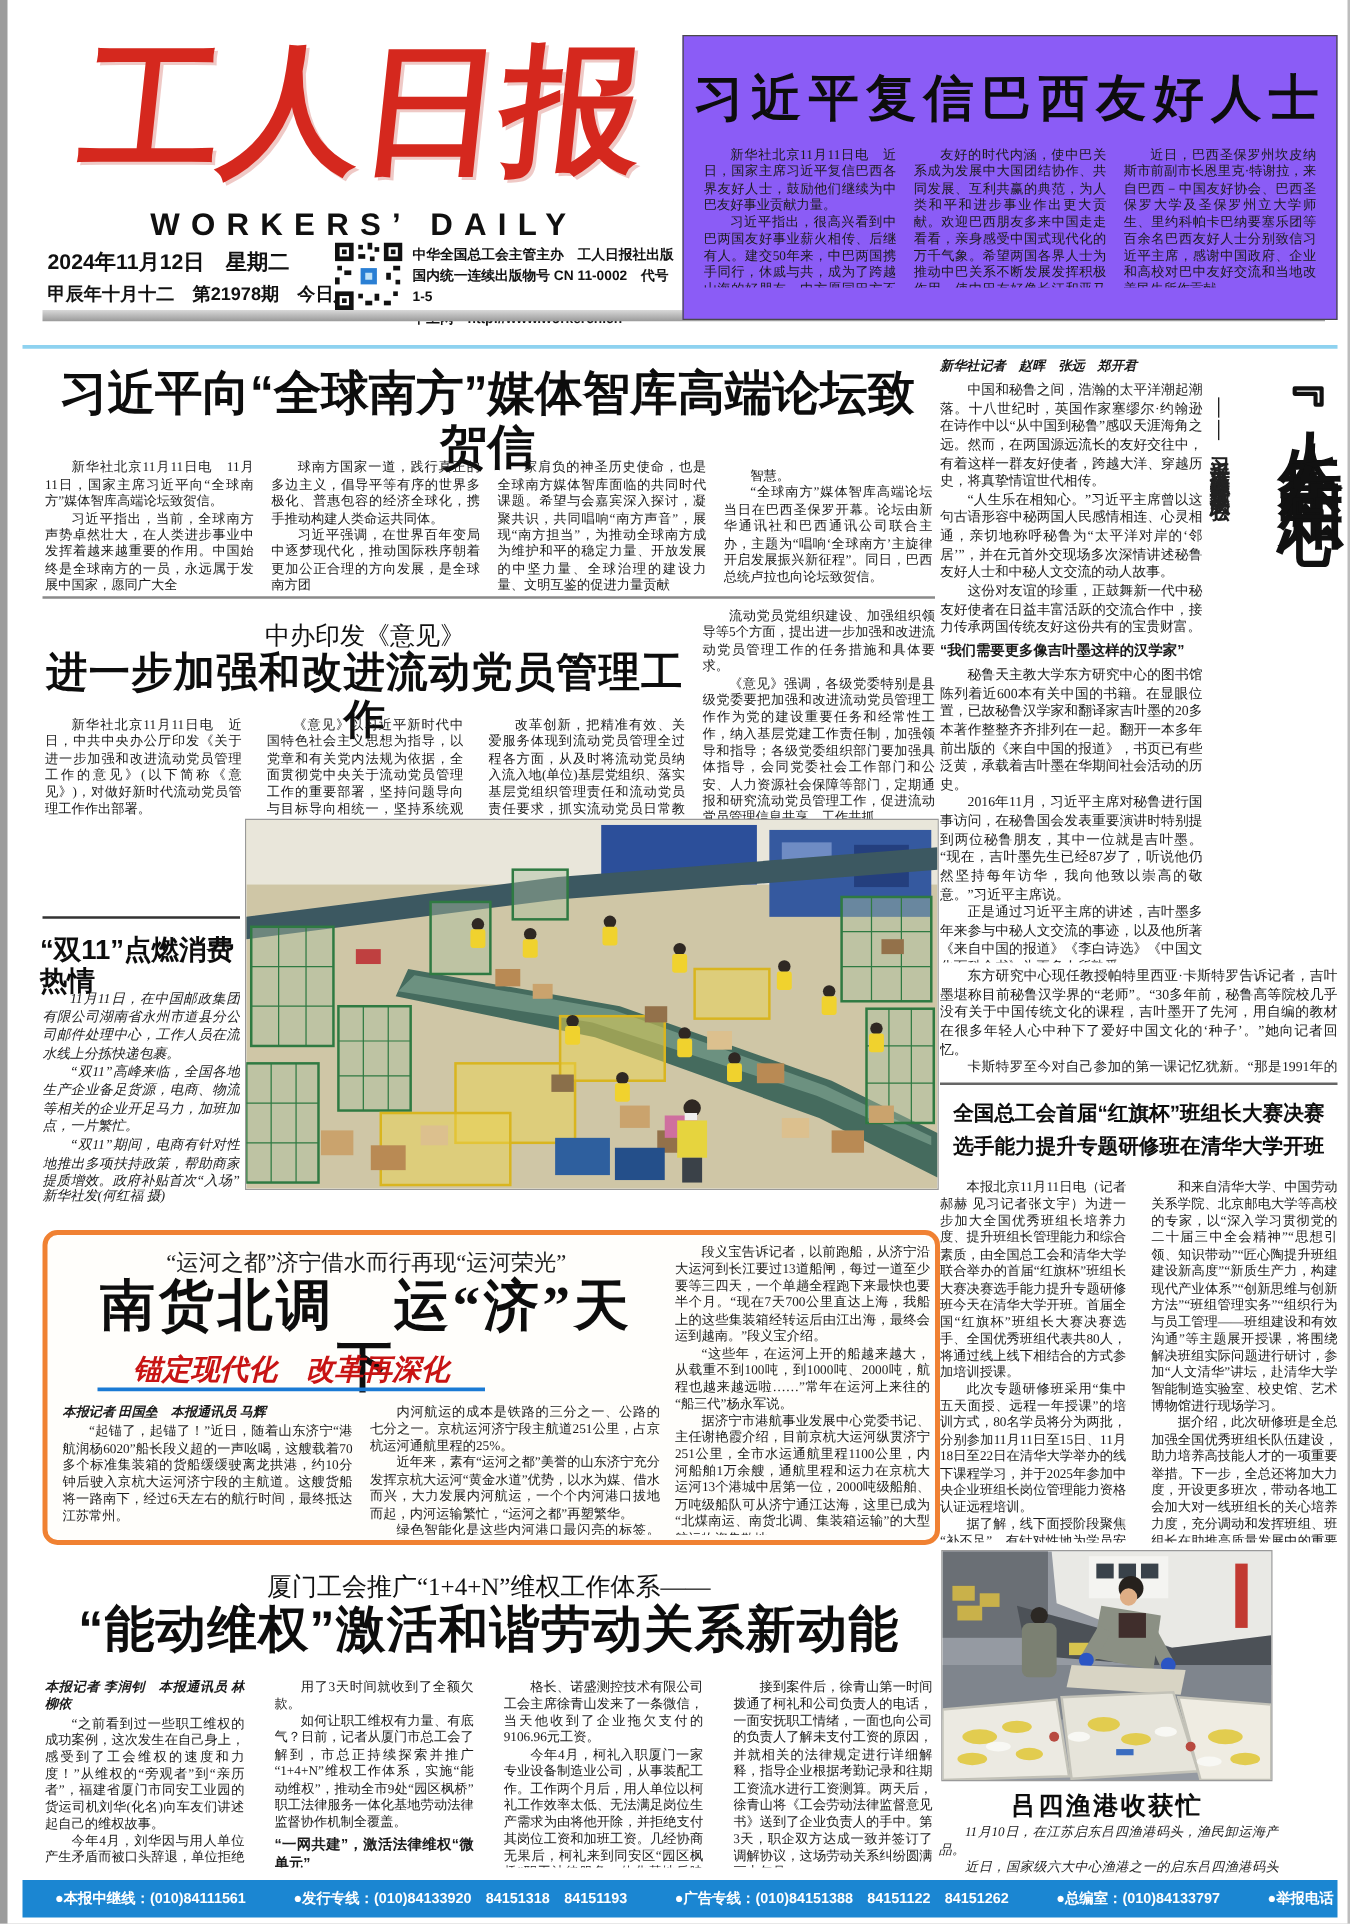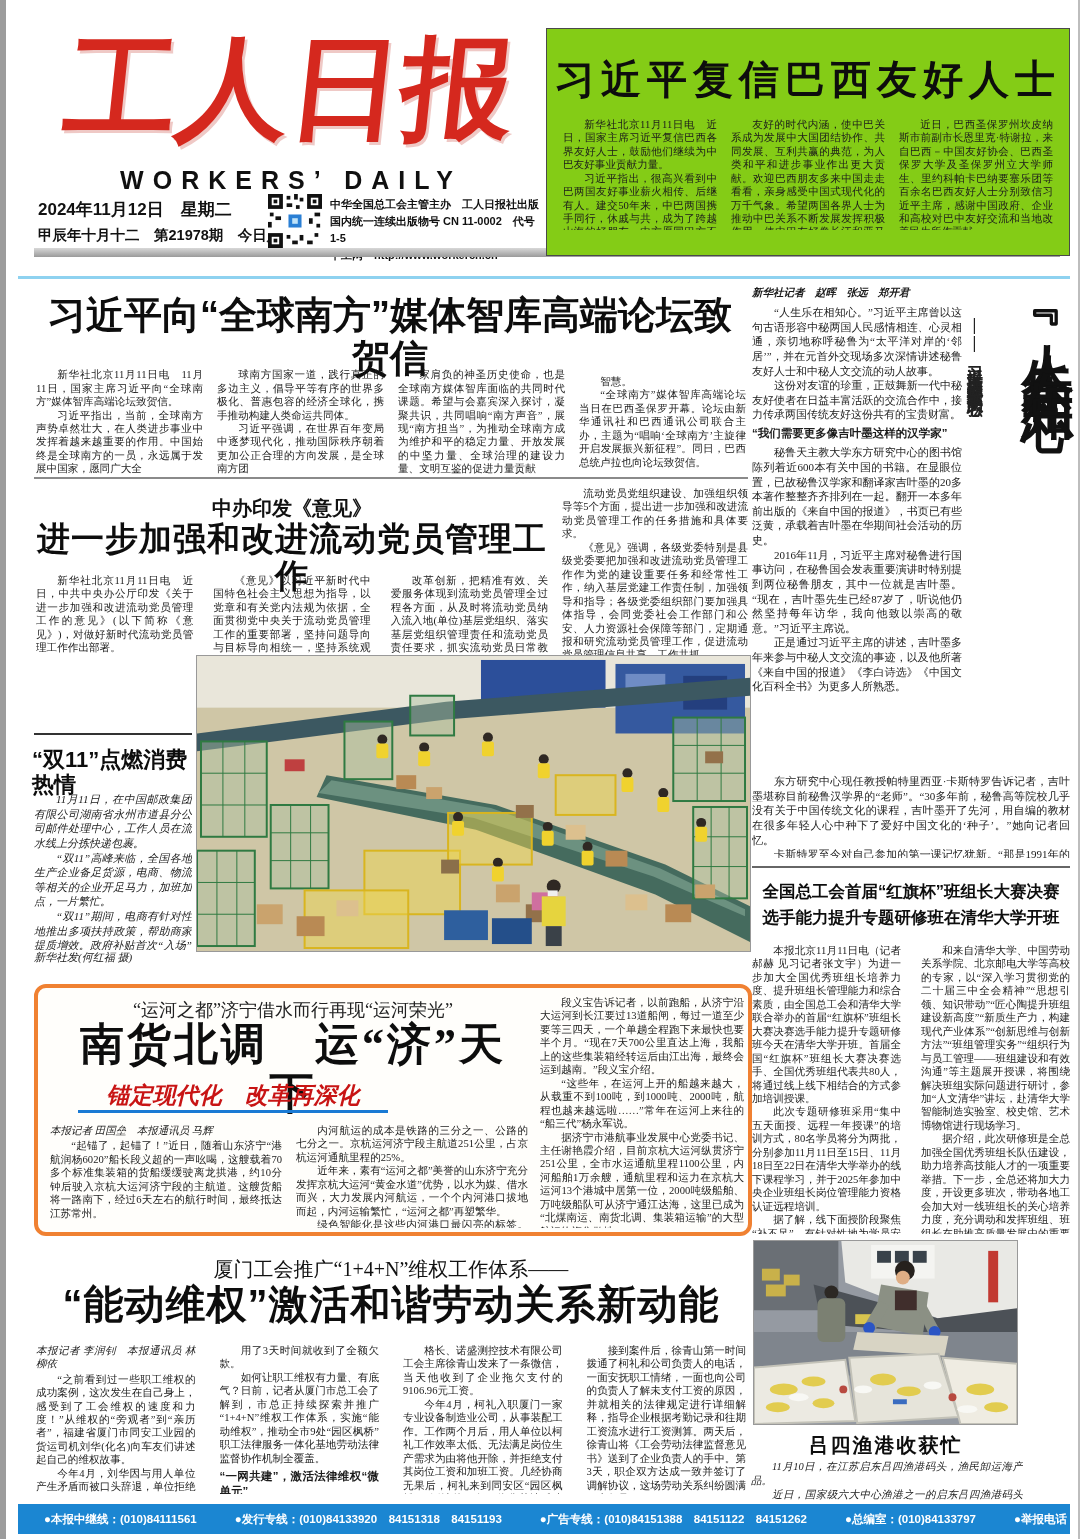--- a/index.html
+++ b/index.html
@@ -4,35 +4,35 @@
 <style>
   html,body{margin:0;padding:0;background:#c8c8c8;}
   .page{position:relative;width:1080px;height:1539px;margin:0 auto;background:#ffffff;
         overflow:hidden;font-family:"Liberation Serif",serif;color:#1a1a1a;
         border-left:6px solid #9c9c9c;border-right:2px solid #bdbdbd;box-sizing:border-box;}
   .abs{position:absolute;}
   .sans{font-family:"Liberation Sans",sans-serif;}
   .serif{font-family:"Liberation Serif",serif;}
   .center{text-align:center;}
   .headline{font-weight:bold;color:#0d0d0d;line-height:1.12;}
-  .kicker{font-weight:bold;color:#111;}
+  .kicker{font-weight:normal;color:#111;}
   .body-text{font-size:11px;line-height:1.33;text-align:justify;overflow:hidden;color:#1b1b1b;}
   .body-text p{margin:0;}
   .body-text .para{text-indent:2em;}
   .body-text .subhead{font-weight:bold;text-indent:0;margin:4px 0;font-family:"Liberation Sans",sans-serif;font-size:11.5px;}
-  .body-text .byline-line{text-indent:0;font-style:italic;font-weight:normal;font-size:10.5px;margin-bottom:2px;}
+  .body-text .byline-line{text-indent:0;font-style:italic;font-weight:bold;font-size:10.5px;margin-bottom:2px;}
   .tight{font-size:10.6px;line-height:1.27;}
   .cols{display:flex;}
   .cols .col{flex:1;overflow:hidden;}
   .byline{font-style:italic;font-weight:bold;}
   .vert{writing-mode:vertical-rl;}
   .rule{background:#555;}
   .graybar{background:linear-gradient(#d8d8d8,#9a9a9a);}
   .frame{border:1px solid #999;box-sizing:border-box;}
-  .boxed{border:1.5px solid #4a4a4a;background:#84cc16;box-sizing:border-box;}
+  .boxed{border:1.5px solid #4a4a4a;background:#8b5cf6;box-sizing:border-box;}
   .orangebox{border:4px solid #f08132;border-radius:12px;background:#fffefb;box-sizing:border-box;}
   svg{display:block;}
 </style>
 </head>
 <body>
 
 <div class="page">
 
   <div class="abs" style="left:48px;top:26px;width:470px;height:138px;font-size:112px;font-weight:bold;color:#d5281e;text-align:center;line-height:1.1;transform:skewX(-6deg);font-family:'DejaVu Serif',serif;text-shadow:3px 3px 0 rgba(190,40,28,.25);">工人日报</div>
   <div class="abs sans" style="left:70px;top:166px;width:430px;font-size:25px;font-weight:bold;letter-spacing:9px;text-align:center;color:#101010;">WORKERS’ DAILY</div>
@@ -254,20 +254,21 @@
             <rect x="352" y="236" width="10" height="6" fill="#efefef"></rect>
             <rect x="346" y="242" width="24" height="30" fill="#e6d43e"></rect>
             <rect x="350" y="272" width="16" height="20" fill="#3a4148"></rect>
           </g>
       </g>
     </svg>
   </div>
 
   <div class="abs byline" style="left:746px;top:286px;width:240px;font-size:10.5px;">新华社记者　赵晖　张远　郑开君</div>
   <div class="abs body-text" style="left:746px;top:305px;width:210px;height:465px;">
+      <p class="para">中国和秘鲁之间，浩瀚的太平洋潮起潮落。十八世纪时，英国作家塞缪尔·约翰逊在诗作中以“从中国到秘鲁”感叹天涯海角之远。然而，在两国源远流长的友好交往中，有着这样一群友好使者，跨越大洋、穿越历史，将真挚情谊世代相传。</p>
       <p class="para">“人生乐在相知心。”习近平主席曾以这句古语形容中秘两国人民感情相连、心灵相通，亲切地称呼秘鲁为“太平洋对岸的‘邻居’”，并在元首外交现场多次深情讲述秘鲁友好人士和中秘人文交流的动人故事。</p>
       <p class="para">这份对友谊的珍重，正鼓舞新一代中秘友好使者在日益丰富活跃的交流合作中，接力传承两国传统友好这份共有的宝贵财富。</p>
       <p class="subhead">“我们需要更多像吉叶墨这样的汉学家”</p>
       <p class="para">秘鲁天主教大学东方研究中心的图书馆陈列着近600本有关中国的书籍。在显眼位置，已故秘鲁汉学家和翻译家吉叶墨的20多本著作整整齐齐排列在一起。翻开一本多年前出版的《来自中国的报道》，书页已有些泛黄，承载着吉叶墨在华期间社会活动的历史。</p>
       <p class="para">2016年11月，习近平主席对秘鲁进行国事访问，在秘鲁国会发表重要演讲时特别提到两位秘鲁朋友，其中一位就是吉叶墨。“现在，吉叶墨先生已经87岁了，听说他仍然坚持每年访华，我向他致以崇高的敬意。”习近平主席说。</p>
       <p class="para">正是通过习近平主席的讲述，吉叶墨多年来参与中秘人文交流的事迹，以及他所著《来自中国的报道》《李白诗选》《中国文化百科全书》为更多人所熟悉。</p>
     </div>
   <div class="abs vert serif" style="left:958px;top:318px;height:470px;font-size:16px;font-weight:bold;letter-spacing:2px;color:#222;">——习近平主席讲述的中秘友好故事动人心弦</div>
   <div class="abs vert serif" style="left:988px;top:294px;width:88px;height:522px;font-size:52px;font-weight:bold;letter-spacing:9px;color:#111;">『人生乐在相知心』</div>
   <div class="abs body-text" style="left:746px;top:774px;width:318px;height:84px;">

